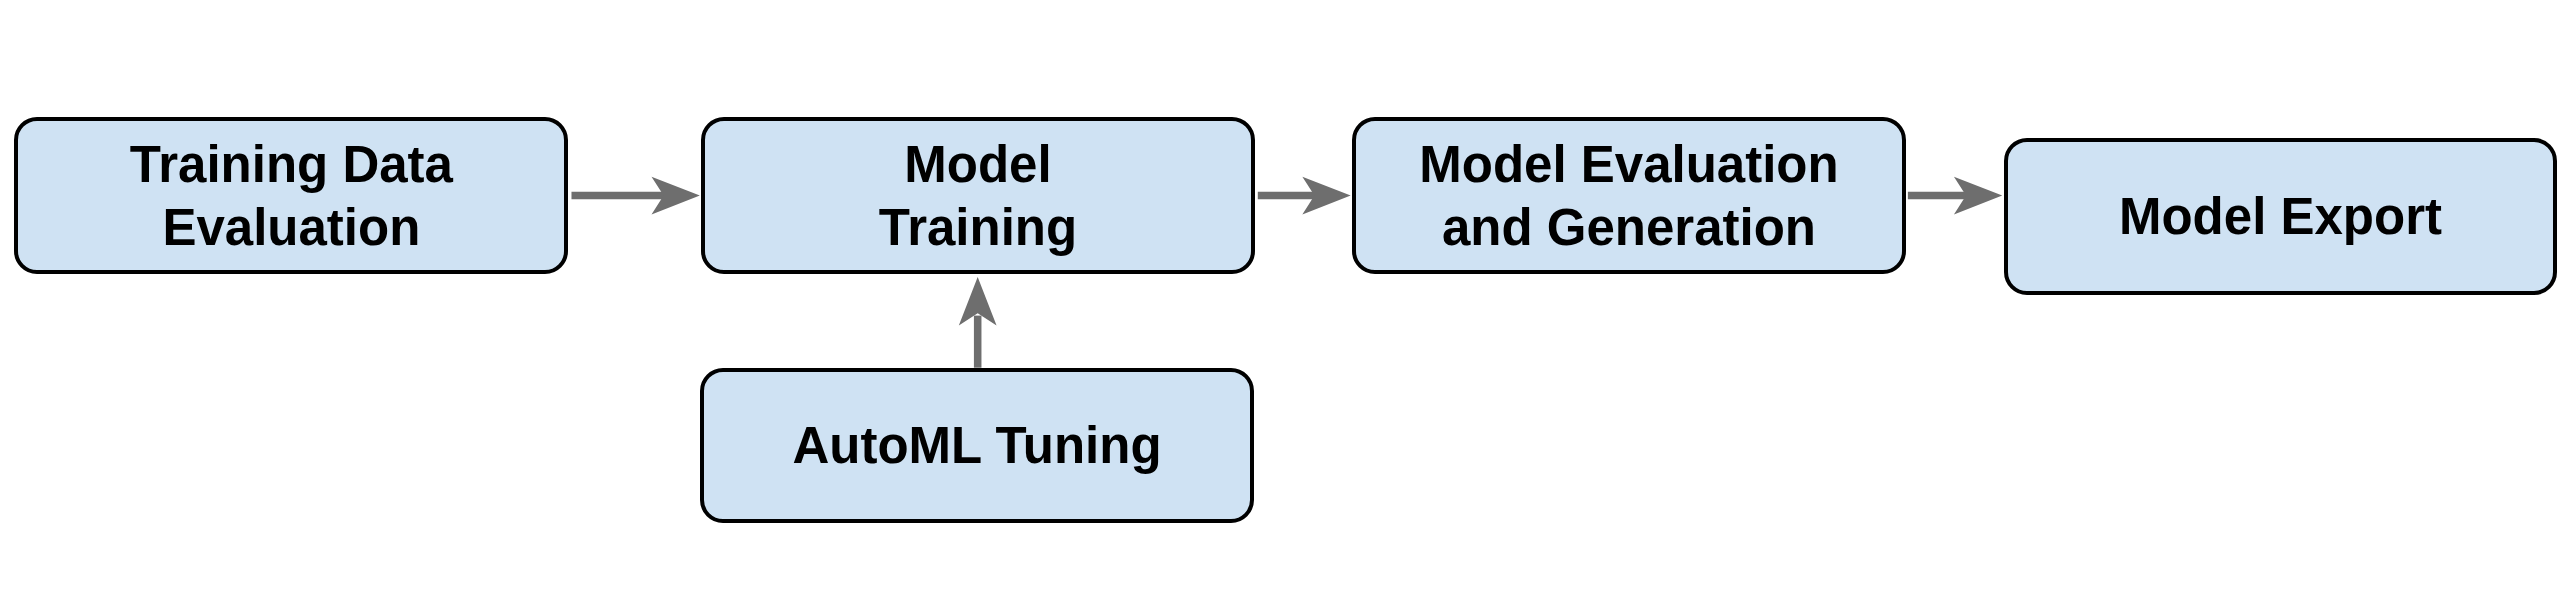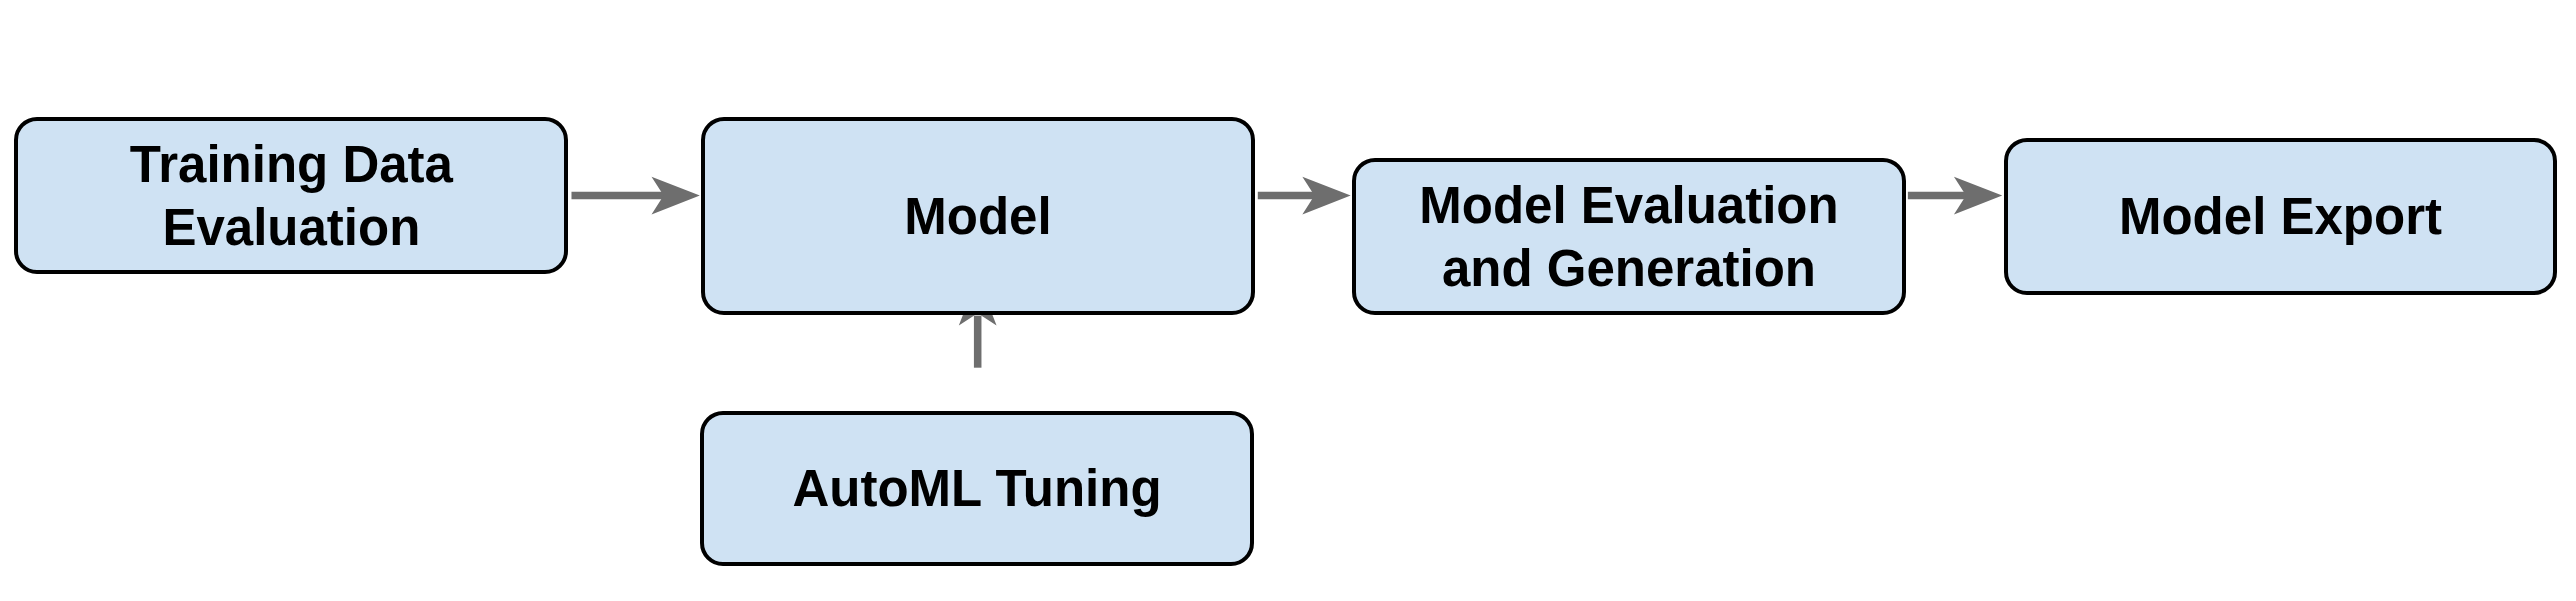--- a/index.html
+++ b/index.html
@@ -45,24 +45,24 @@
     align-items: center;
     justify-content: center;
     text-align: center;
     color: var(--text-color);
     font-weight: 700;
     font-size: 51px;
     line-height: 63px;
     white-space: nowrap;
   }
   .node-1 { left: 14.4px;   top: 117px; width: 554px; height: 157px; }
-  .node-2 { left: 701px;  top: 117px; width: 554px; height: 198px; }
-  .node-3 { left: 1352px; top: 117px; width: 554px; height: 157px; margin-top: 41px; }
+  .node-2 { left: 701px;  top: 117px; width: 554px; height: 157px; }
+  .node-3 { left: 1352px; top: 117px; width: 554px; height: 157px; }
   .node-4 { left: 2004px; top: 117px; width: 553px; height: 157px; margin-top: 21px; }
-  .node-5 { left: 700px;  top: 368px; width: 554px; height: 155px; margin-top: 43px; }
+  .node-5 { left: 700px;  top: 368px; width: 554px; height: 155px; }
 </style>
 </head>
 <body>
 
 <div class="canvas">
 
   <svg class="arrows-layer" viewBox="0 0 3410 796" xmlns="http://www.w3.org/2000/svg">
 
     <g>
       <line class="arrow-shaft" x1="756" y1="259" x2="880" y2="259"></line>
@@ -85,20 +85,21 @@
     </g>
   </svg>
 
   <div class="node node-1">
     <span>Training Data</span>
     <span>Evaluation</span>
   </div>
 
   <div class="node node-2">
     <span>Model</span>
+    <span>Training</span>
   </div>
 
   <div class="node node-3">
     <span>Model Evaluation</span>
     <span>and Generation</span>
   </div>
 
   <div class="node node-4">
     <span>Model Export</span>
   </div>

